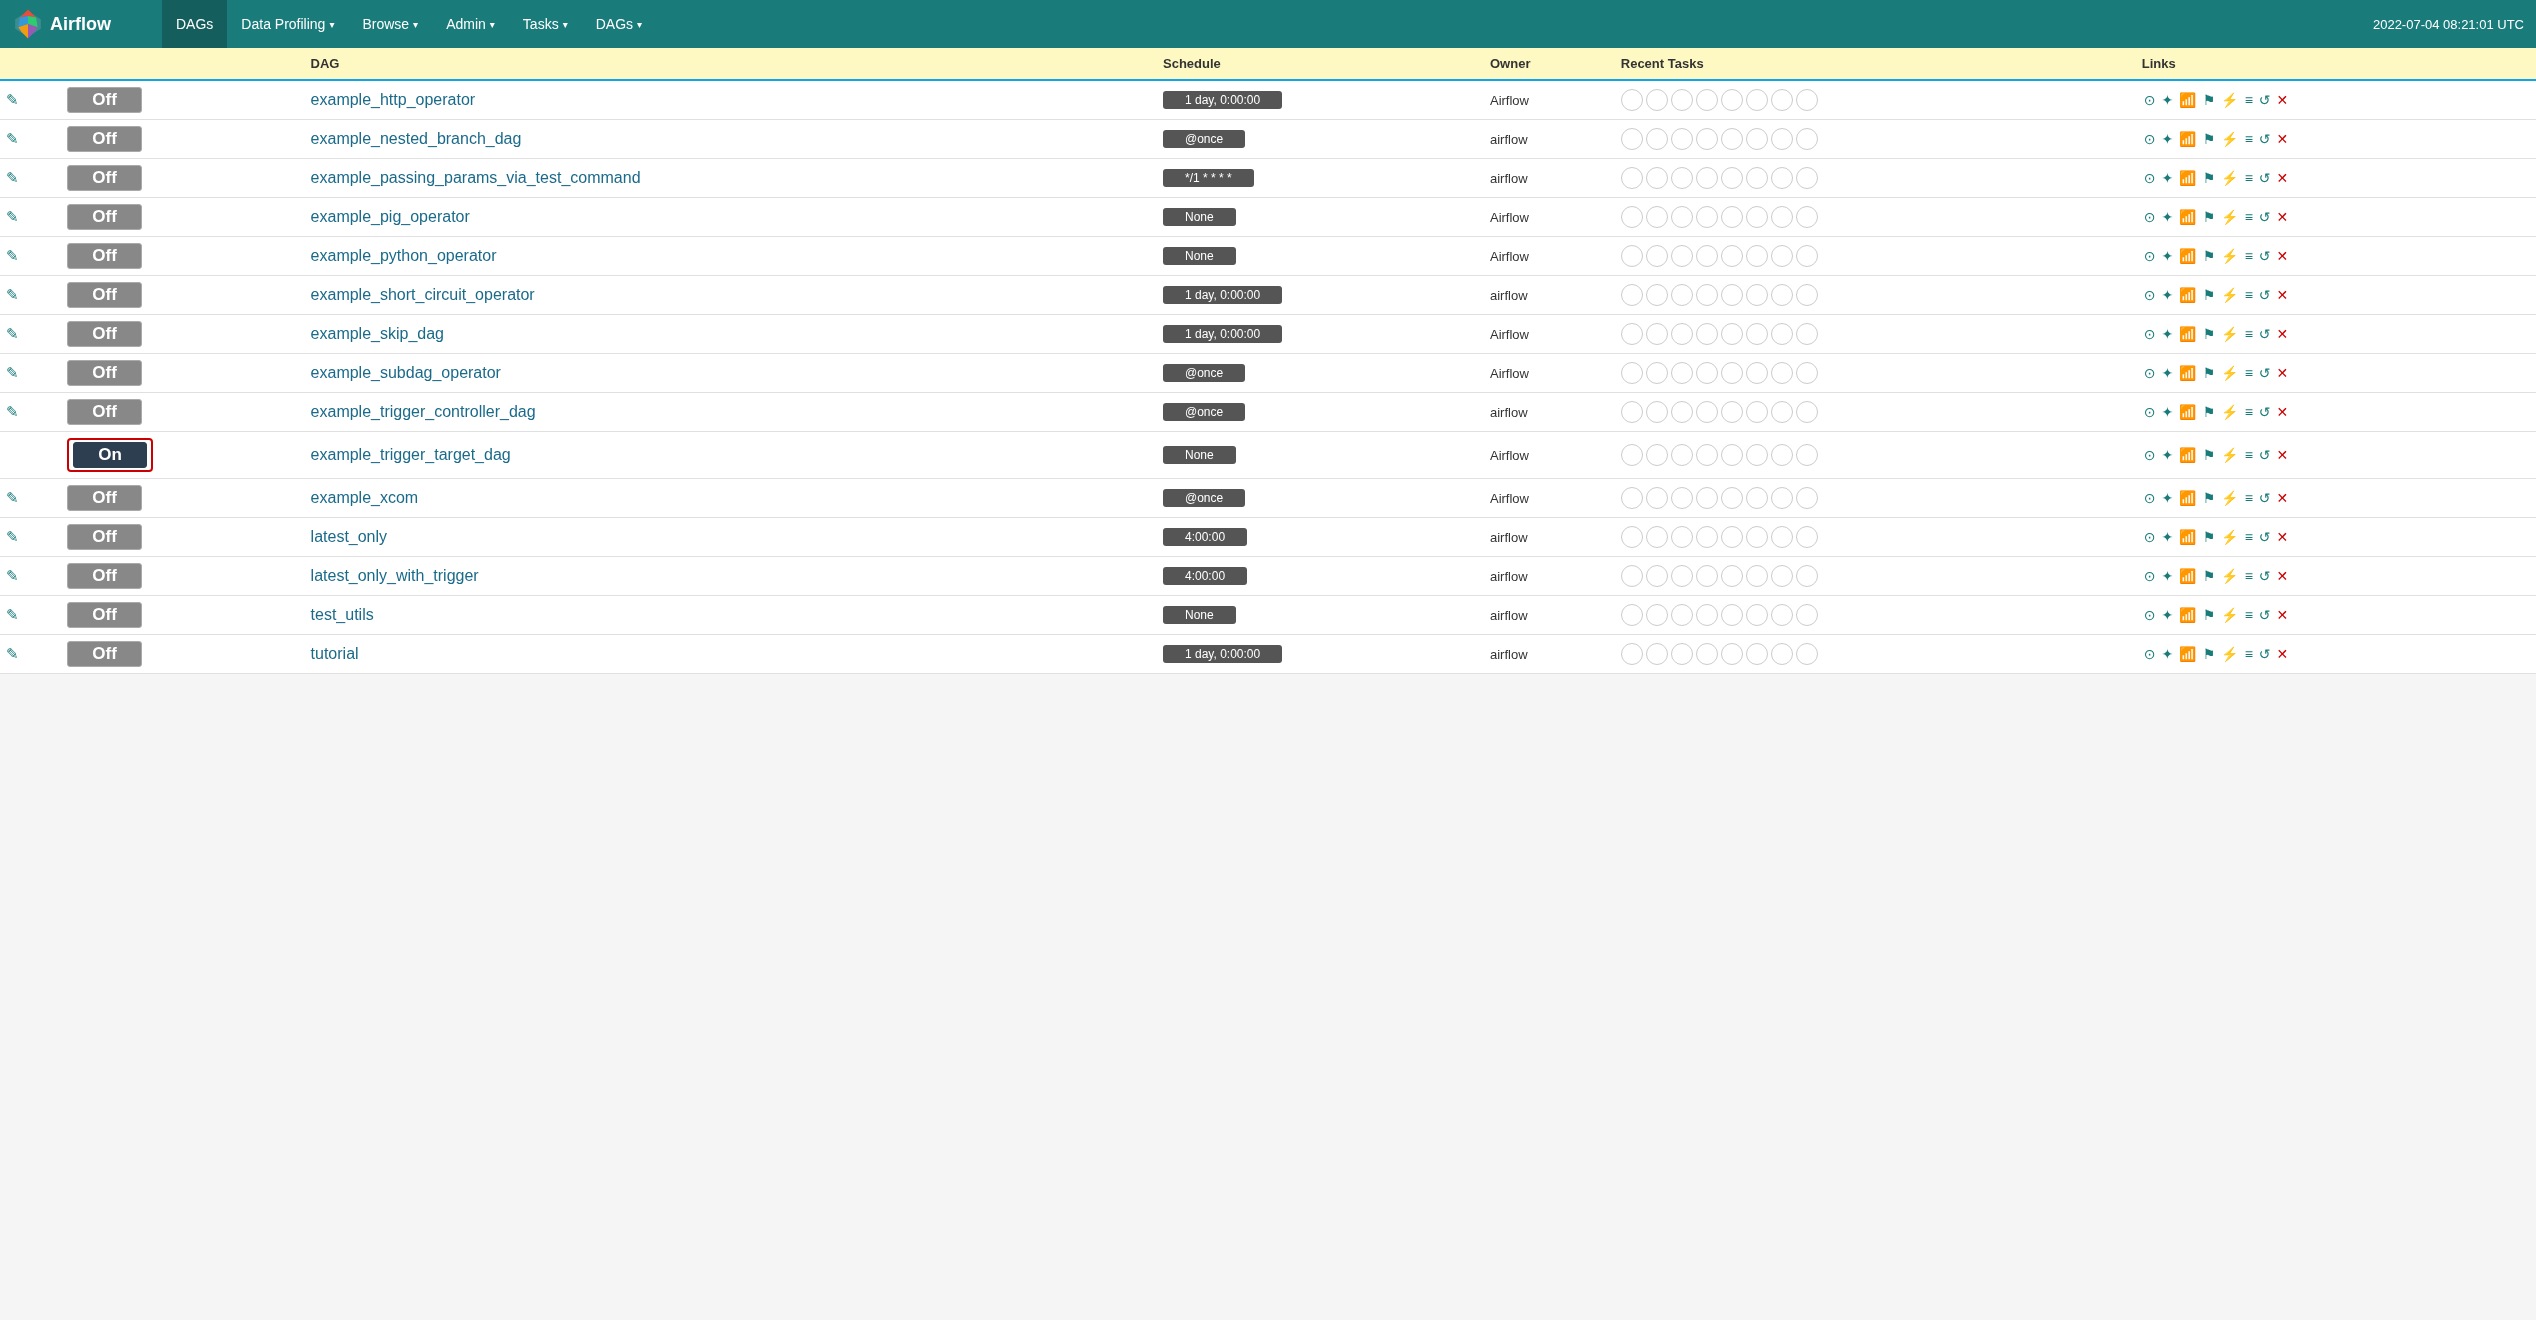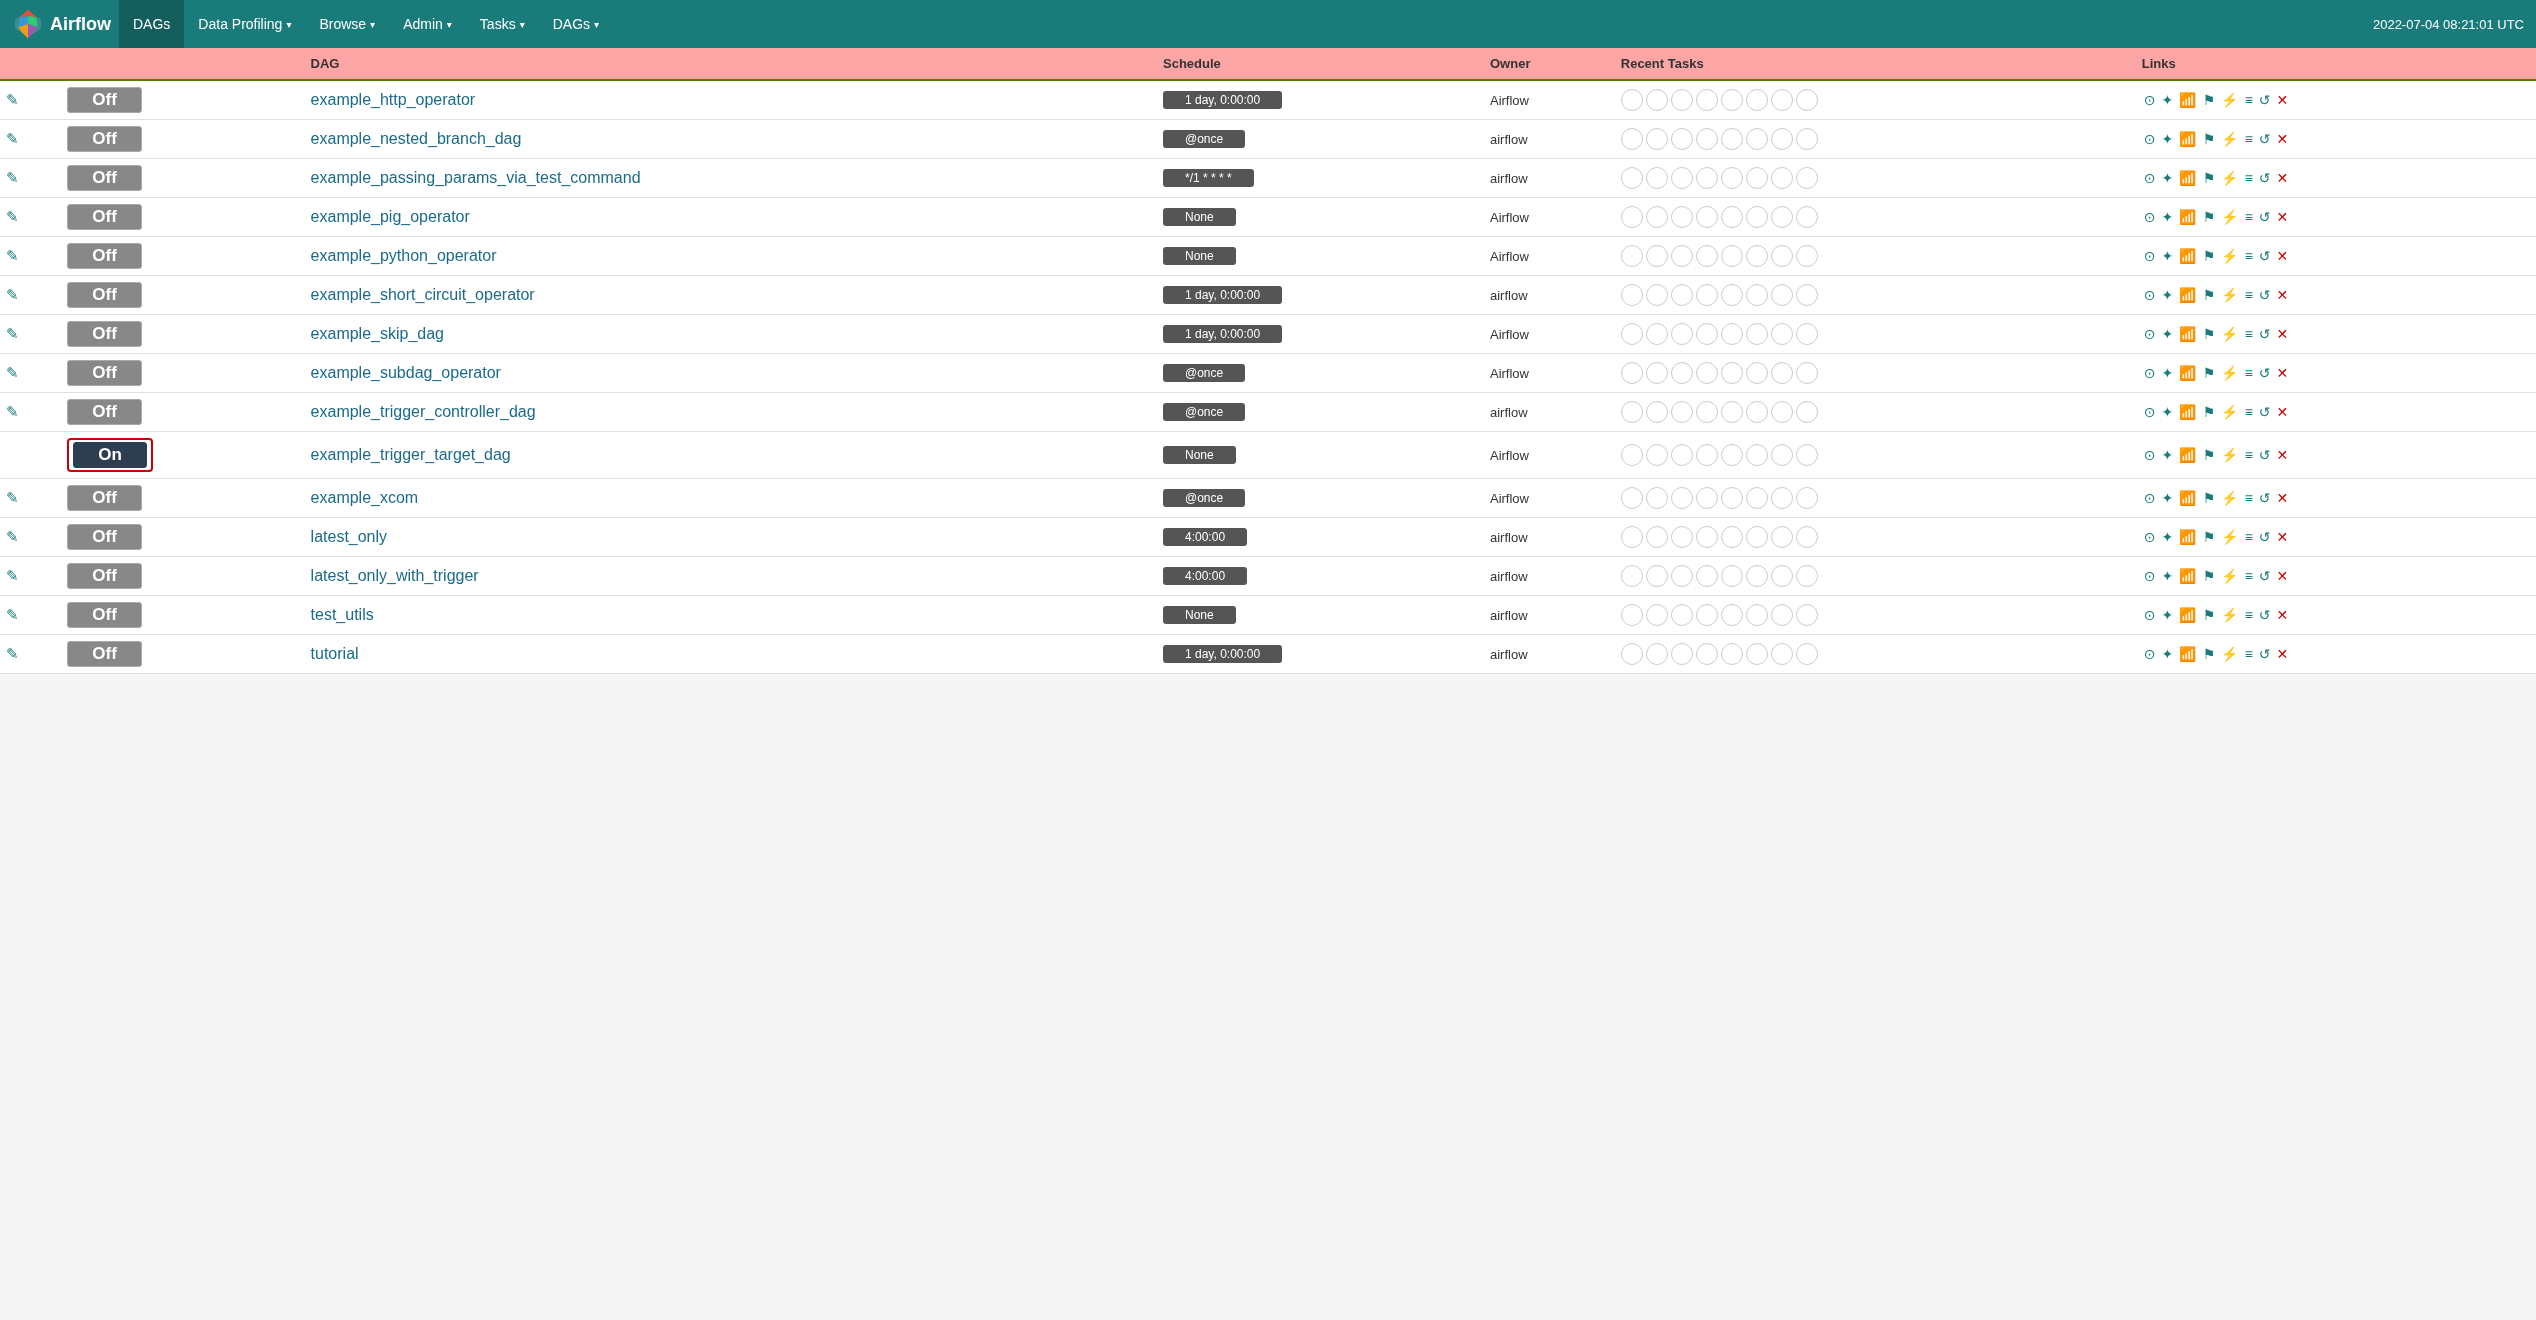--- a/index.html
+++ b/index.html
@@ -53,22 +53,22 @@
     .table-container {
       background: #fff;
       overflow-x: auto;
     }
     table {
       width: 100%;
       border-collapse: collapse;
       font-size: 13px;
     }
     thead tr {
-      background: #fca5a5;
-      border-bottom: 2px solid #4d7c0f;
+      background: #fef9c3;
+      border-bottom: 2px solid #0ea5e9;
     }
     thead th {
       padding: 8px 6px;
       text-align: left;
       font-weight: bold;
       color: #333;
       white-space: nowrap;
     }
     tbody tr {
       border-bottom: 1px solid #e0e0e0;
@@ -168,21 +168,21 @@
       <polygon points="20,4 36,14 36,26 20,36 4,26 4,14" fill="#fff" opacity="0.15"></polygon>
       <polygon points="20,2 10,12 20,10 30,12" fill="#e74c3c"></polygon>
       <polygon points="20,10 10,12 8,24 20,20" fill="#3498db"></polygon>
       <polygon points="20,10 30,12 32,24 20,20" fill="#2ecc71"></polygon>
       <polygon points="8,24 20,20 20,38 12,30" fill="#f39c12"></polygon>
       <polygon points="32,24 20,20 20,38 28,30" fill="#9b59b6"></polygon>
     </svg>
     <span class="navbar-brand-text">Airflow</span>
   </div>
 
-  <div id="nav-items-container" style="display: flex; align-items: flex-start; height: 48px;">
+  <div id="nav-items-container" style="display: flex; align-items: flex-start; height: 48px; margin-left: 43px;">
       <div class="nav-item active">
         <span>DAGs</span>
       </div>
       <div class="nav-item">
         <span>Data Profiling</span>
         <span class="chevron">▾</span>
       </div>
       <div class="nav-item">
         <span>Browse</span>
         <span class="chevron">▾</span>

